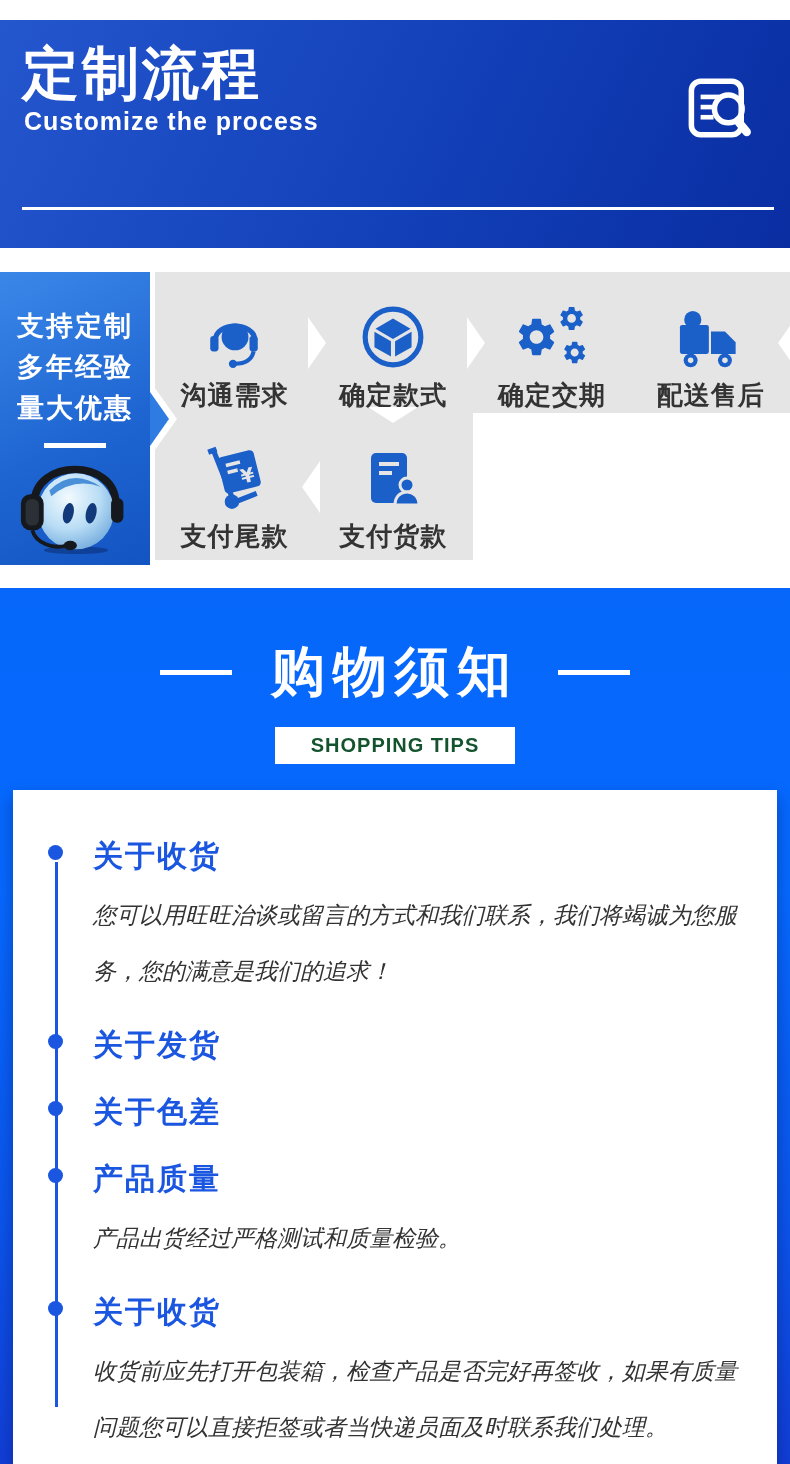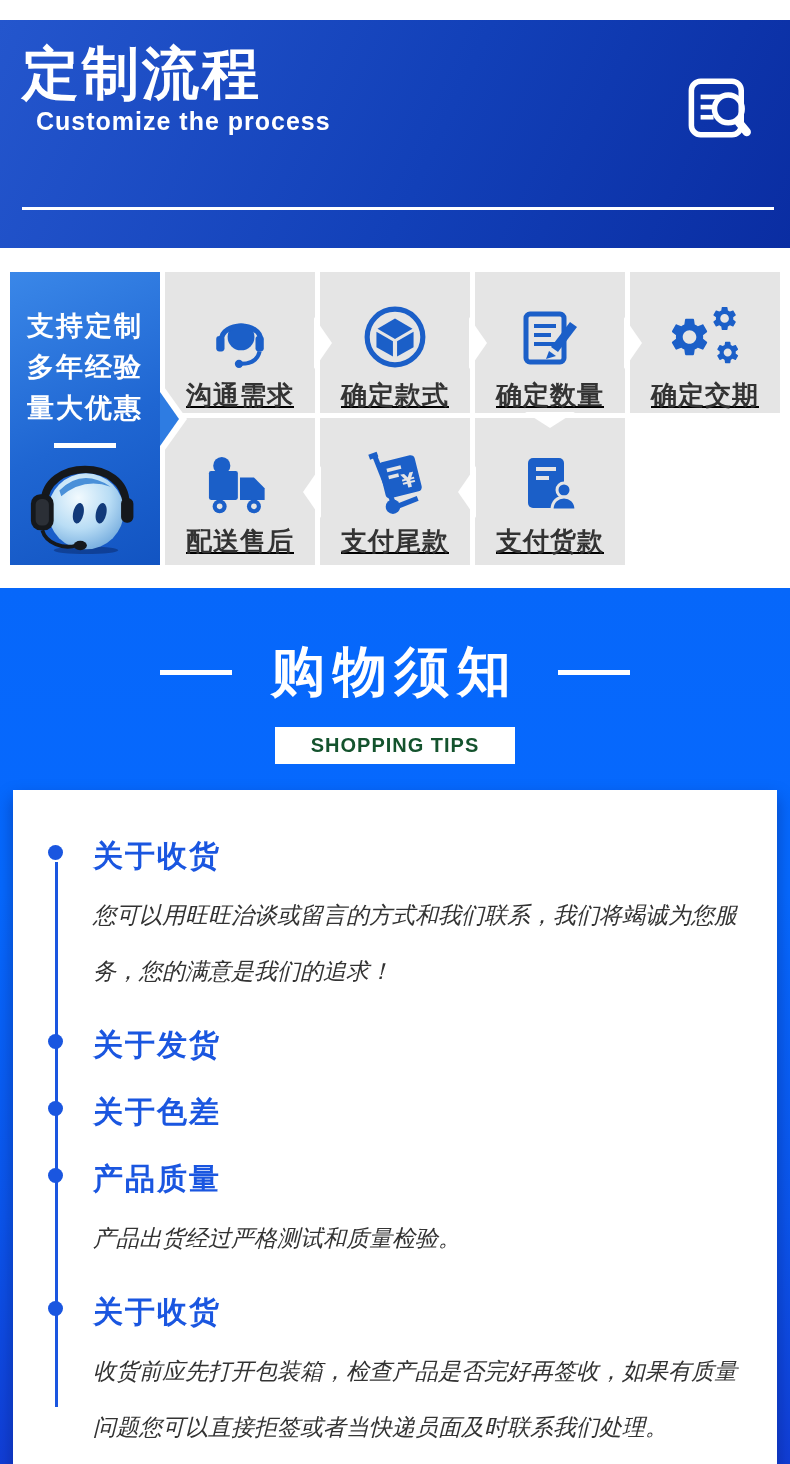--- a/index.html
+++ b/index.html
@@ -3,37 +3,37 @@
 <meta charset="utf-8">
 <style>
   html,body{margin:0;padding:0;background:#fff;}
   body{width:790px;font-family:"Liberation Sans","DejaVu Sans",sans-serif;-webkit-font-smoothing:antialiased;}
   .page{width:790px;overflow:hidden;background:#fff;}
 
   
   .banner{margin-top:20px;height:228px;position:relative;color:#fff;
     background:linear-gradient(115deg,var(--banner-blue-start,#2456cd) 0%,#1240b8 55%,var(--banner-blue-end,#0a2da2) 100%);}
   .banner-title{font-size:57px;font-weight:bold;letter-spacing:3px;padding:22px 0 0 22px;line-height:1.1;}
-  .banner-sub{font-size:25px;font-weight:bold;padding-left:36px;margin-top:2px;letter-spacing:1px;}
+  .banner-sub{font-size:25px;font-weight:bold;padding-left:24px;margin-top:2px;letter-spacing:1px;}
   .banner-line{position:absolute;left:22px;right:16px;bottom:38px;height:3px;background:#fff;}
   .banner-icon{position:absolute;right:34px;top:52px;}
 
   
-  .flow{margin-top:24px;padding:0 10px;display:flex;gap:5px;}
+  .flow{margin-top:24px;padding:0 0;display:flex;gap:5px;}
   .promo{width:150px;min-width:150px;height:293px;position:relative;color:#fff;
     background:linear-gradient(155deg,var(--promo-blue-start,#3a87e8) 0%,#1f66d2 55%,var(--promo-blue-end,#1254c2) 100%);}
   .promo-lines{padding-top:34px;text-align:center;font-size:27px;font-weight:bold;line-height:41px;letter-spacing:2px;}
   .promo-dash{width:62px;height:5px;background:#fff;margin:14px auto 0;}
   .promo-mascot{position:absolute;bottom:6px;left:50%;transform:translateX(-50%);}
   .promo-arrow-back{position:absolute;right:-27px;top:50%;transform:translateY(-50%);width:0;height:0;z-index:2;
     border-left:25px solid #fff;border-top:35px solid transparent;border-bottom:35px solid transparent;}
   .promo-arrow-front{position:absolute;right:-19px;top:50%;transform:translateY(-50%);width:0;height:0;z-index:3;
     border-left:19px solid #2e7ce2;border-top:27px solid transparent;border-bottom:27px solid transparent;}
 
-  .grid{flex:1;display:grid;grid-template-columns:repeat(4,1fr);grid-template-rows:141px 147px;gap:5px;text-decoration:underline;}
+  .grid{flex:1;display:grid;grid-template-columns:repeat(4,1fr);grid-template-rows:141px 147px;}
   .step{background:var(--panel-grey,#e5e5e5);position:relative;display:flex;flex-direction:column;align-items:center;}
   .step-icon{height:84px;display:flex;align-items:flex-end;justify-content:center;color:var(--icon-blue,#1b5fc8);margin-top:14px;}
   .step-icon svg{fill:currentColor;}
   .step-label{font-size:26px;font-weight:bold;color:var(--label-text,#333);margin-top:8px;letter-spacing:1px;}
   .arr-r::before{content:"";position:absolute;left:-6px;top:50%;transform:translateY(-50%);width:0;height:0;z-index:1;
     border-left:18px solid #fff;border-top:26px solid transparent;border-bottom:26px solid transparent;}
   .arr-l::before{content:"";position:absolute;right:-6px;top:50%;transform:translateY(-50%);width:0;height:0;z-index:1;
     border-right:18px solid #fff;border-top:26px solid transparent;border-bottom:26px solid transparent;}
   .arr-d::before{content:"";position:absolute;top:-6px;left:50%;transform:translateX(-50%);width:0;height:0;z-index:1;
     border-top:16px solid #fff;border-left:25px solid transparent;border-right:25px solid transparent;}
@@ -138,33 +138,20 @@
             <circle cx="32" cy="32" r="27" fill="none" stroke="currentColor" stroke-width="5"></circle>
             <path d="M32 14 L49 24 L32 34 L15 24 Z"></path>
             <path d="M14 27 L30 36 V51 L14 42 Z"></path>
             <path d="M50 27 L34 36 V51 L50 42 Z"></path>
           </svg>
         </span>
         <span class="step-label">确定款式</span>
       </div>
       <div class="step arr-r">
         <span class="step-icon">
-          <svg width="64" height="64" viewBox="0 0 64 64">
-            <rect x="8" y="8" width="38" height="48" rx="4" fill="none" stroke="currentColor" stroke-width="5"></rect>
-            <line x1="16" y1="20" x2="38" y2="20" stroke="currentColor" stroke-width="4"></line>
-            <line x1="16" y1="29" x2="33" y2="29" stroke="currentColor" stroke-width="4"></line>
-            <line x1="16" y1="38" x2="38" y2="38" stroke="currentColor" stroke-width="4"></line>
-            <path d="M33 41 L52 16 L59 21 L40 46 Z"></path>
-            <path d="M31 45 L38 50 L28 53 Z"></path>
-          </svg>
-        </span>
-        <span class="step-label">确定数量</span>
-      </div>
-      <div class="step arr-r">
-        <span class="step-icon">
           <svg width="78" height="66" viewBox="0 0 74 64">
             <use href="#gear" x="0" y="10" width="44" height="44"></use>
             <use href="#gear" x="42" y="0" width="28" height="28"></use>
             <use href="#gear" x="46" y="34" width="26" height="26"></use>
           </svg>
         </span>
         <span class="step-label">确定交期</span>
       </div>
 
       <div class="step arr-l">

